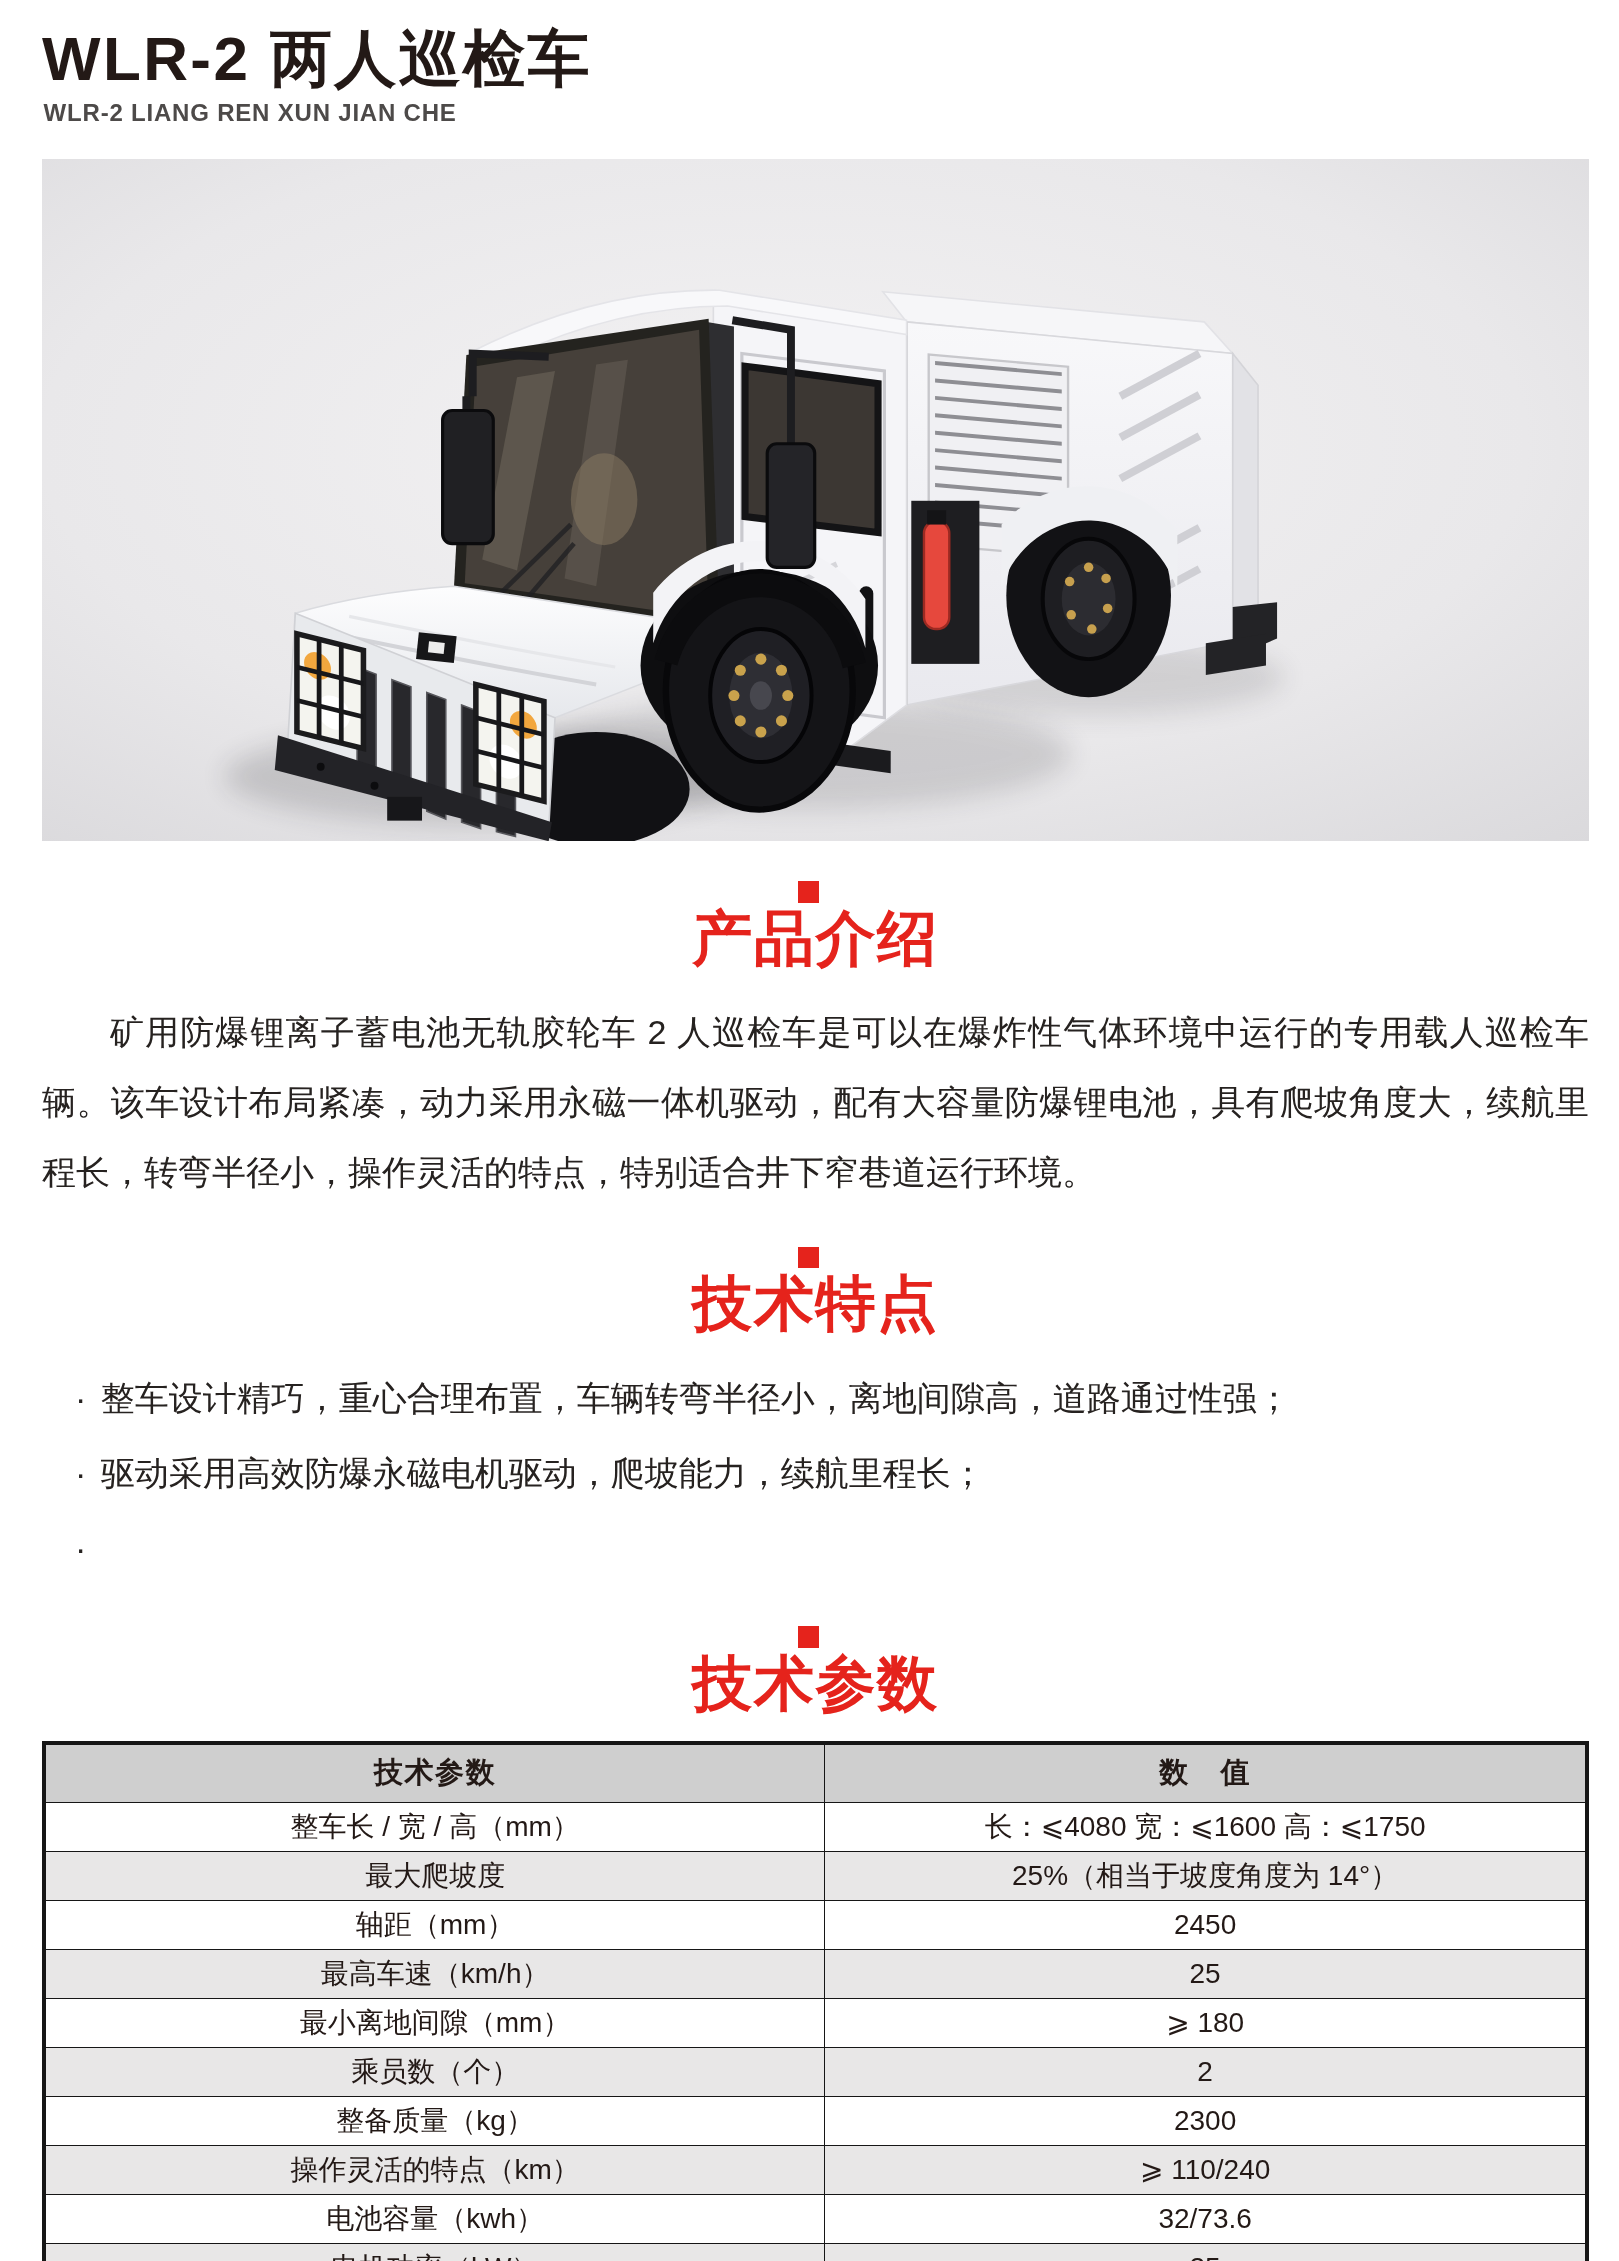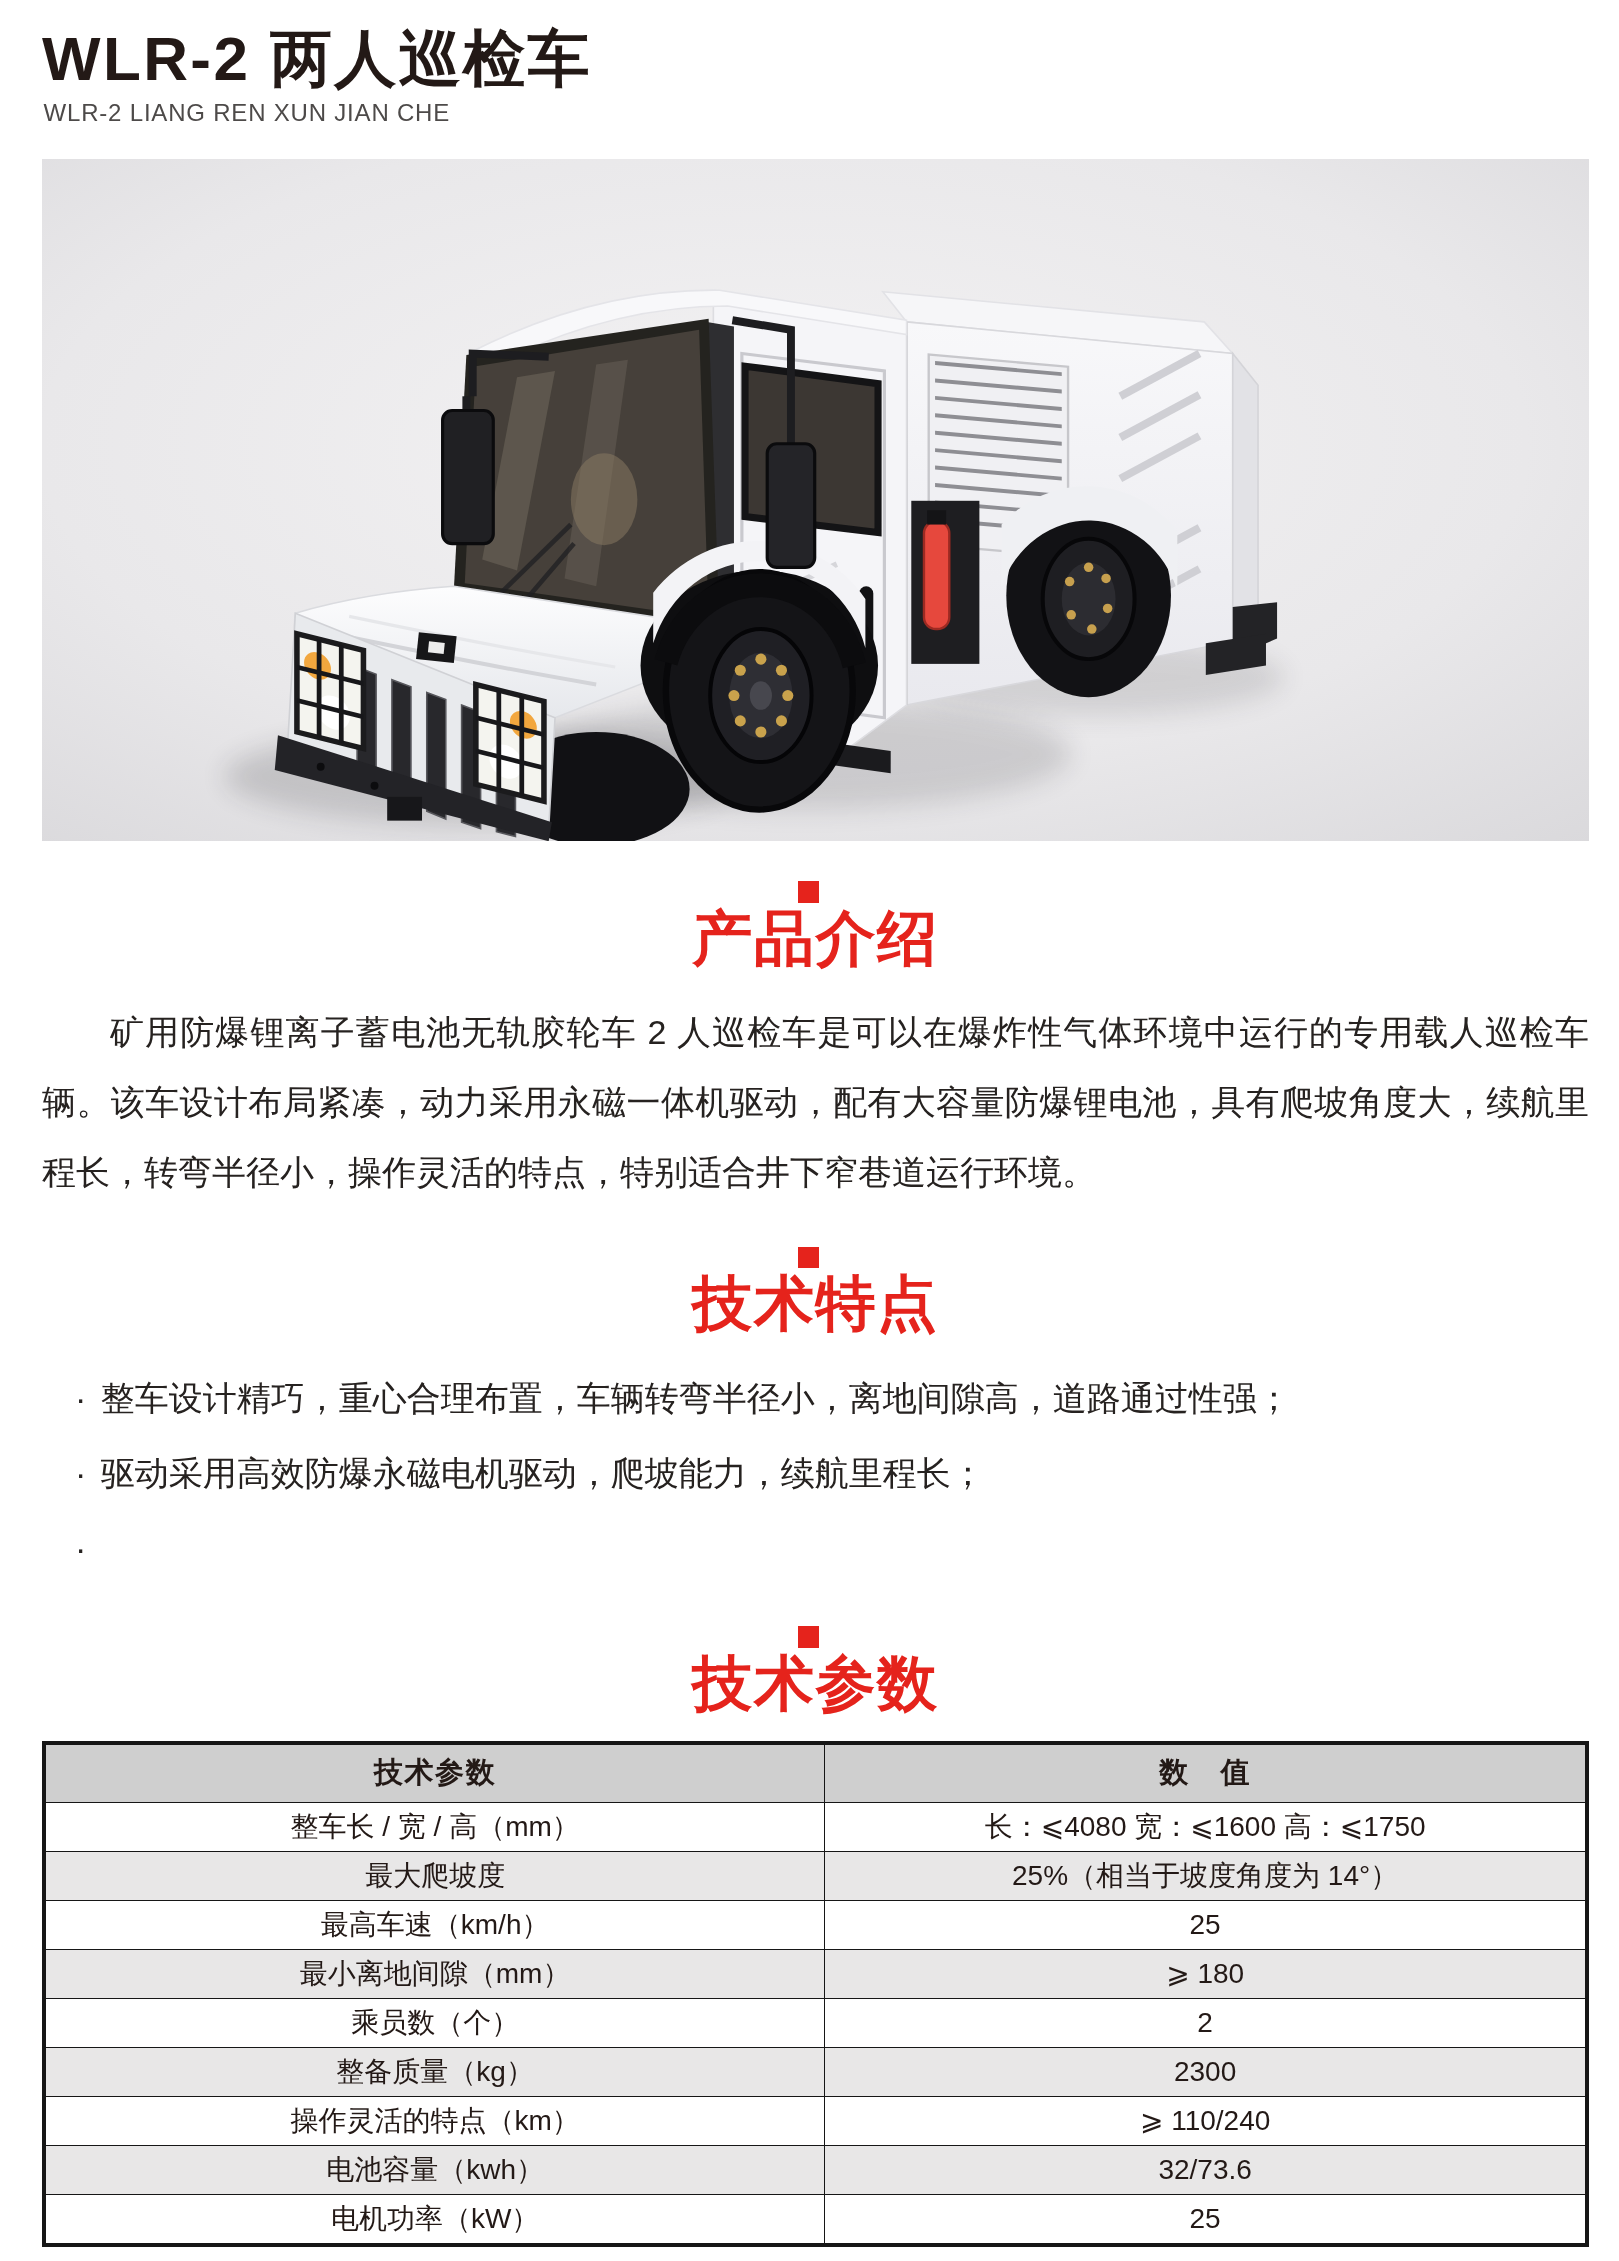--- a/index.html
+++ b/index.html
@@ -2,21 +2,21 @@
 <html lang="zh" style="font-size:12.7px"><head>
 <meta charset="utf-8">
 <style>
   html,body{margin:0;padding:0;background:#ffffff;}
   .page{
     width:1619px;height:2261px;box-sizing:border-box;
     padding:24px 30px 0 42px;background:#fff;overflow:hidden;position:relative;
     font-family:"Liberation Sans","DejaVu Sans",sans-serif;color:#231916;
   }
   .title{margin:0;font-size:62px;line-height:70px;font-weight:700;letter-spacing:2.4px;color:#231916;}
-  .subtitle{margin:4.8px 0 0 1.6px;font-size:24px;line-height:28.5px;font-weight:400;color:#4d4a49;letter-spacing:0.8px;}
+  .subtitle{margin:4.8px 0 0 1.6px;font-size:24px;line-height:28.5px;font-weight:700;color:#4d4a49;letter-spacing:0.8px;}
   .hero{margin-top:32px;height:682px;background:#e9e8ea;}
   .hero svg{display:block;width:100%;height:100%;}
   .sec-head{display:flex;align-items:center;margin-top:36px;color:#e5231c;font-size:60px;font-weight:800;letter-spacing:1.6px;flex-direction:column;}
   .sec-head .sq{width:21.4px;height:21.4px;background:#e5231c;margin-right:13.5px;transform:translateY(4px);flex:none;}
   .intro-para{margin:17.4px 0 0;font-size:34px;line-height:70px;text-align:justify;text-indent:2em;color:#262220;}
   .features{list-style:none;margin:16px 0 0;padding:0 0 0 33px;font-size:34px;color:#262220;}
   .features li{line-height:75px;display:flex;}
   .features .dot{margin-right:14.3px;flex:none;}
   .specs-table{width:100%;border-collapse:collapse;margin-top:16px;border:4px solid #161616;table-layout:fixed;}
   .specs-table th,.specs-table td{border:1.6px solid #161616;text-align:center;vertical-align:middle;padding:0;color:#231916;}
@@ -269,20 +269,24 @@
     <tbody>
       <tr>
         <td>整车长 / 宽 / 高（mm）</td>
         <td>长：⩽4080 宽：⩽1600 高：⩽1750</td>
       </tr>
       <tr>
         <td>最大爬坡度</td>
         <td>25%（相当于坡度角度为 14°）</td>
       </tr>
       <tr>
+        <td>轴距（mm）</td>
+        <td>2450</td>
+      </tr>
+      <tr>
         <td>最高车速（km/h）</td>
         <td>25</td>
       </tr>
       <tr>
         <td>最小离地间隙（mm）</td>
         <td>⩾ 180</td>
       </tr>
       <tr>
         <td>乘员数（个）</td>
         <td>2</td>

